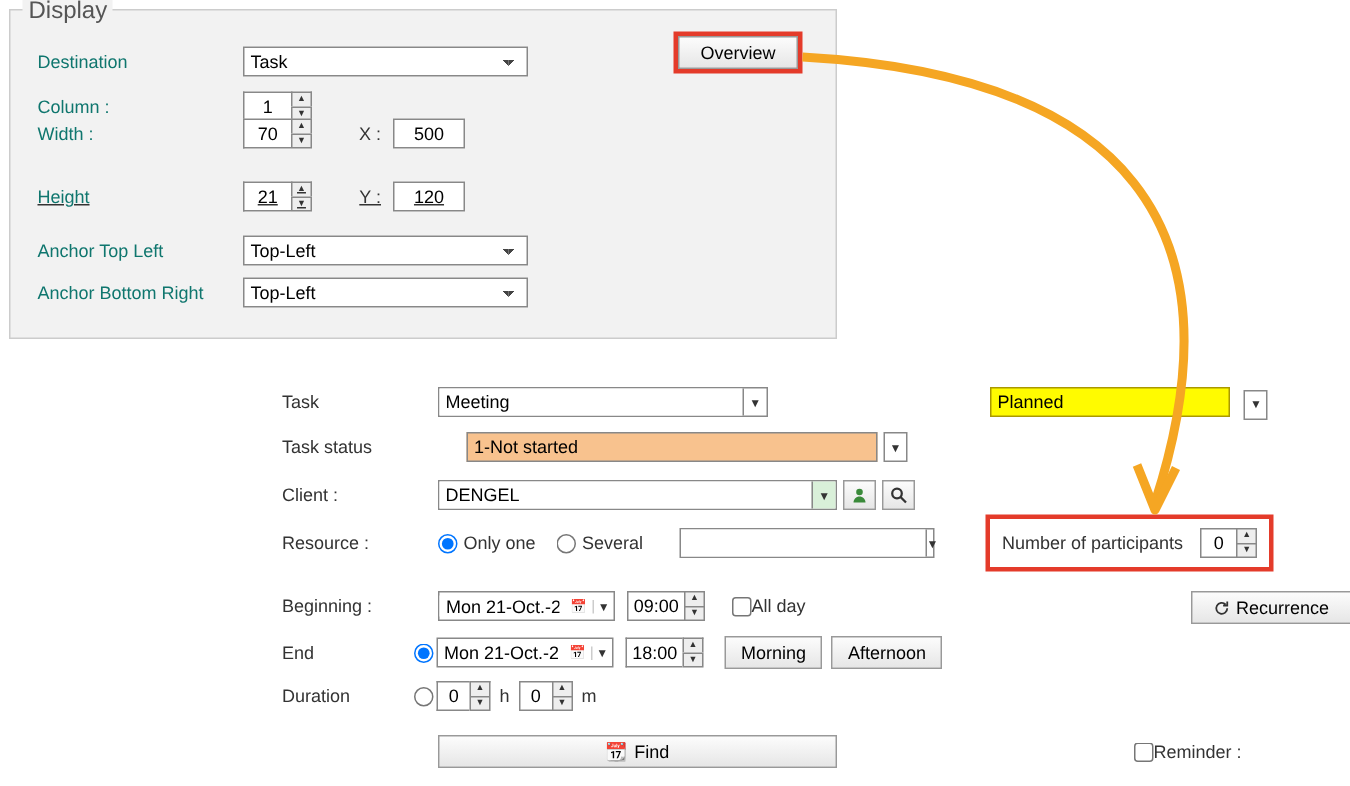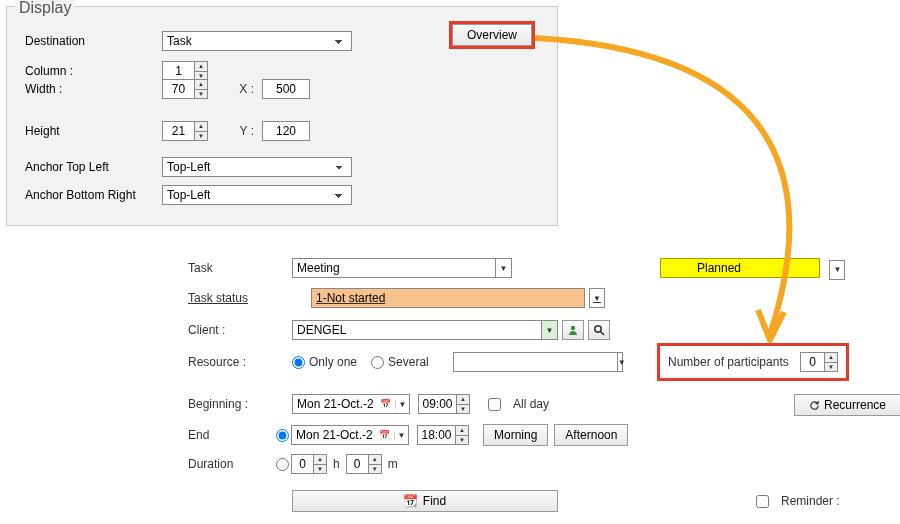--- a/index.html
+++ b/index.html
@@ -24,21 +24,21 @@
   }
   .display-box .legend {
     position: absolute;
     top: -8px; left: 8px;
     background: #f2f2f2;
     padding: 0 4px;
     color: #555;
     font-size: 16px;
   }
   .row { position: absolute; display: flex; align-items: center; }
-  .lbl { width: 155px; padding-left: 18px; color: #000000; }
+  .lbl { width: 155px; padding-left: 18px; color: #0f766e; }
   .sel, .txt, .num, .combo {
     background: #fff;
     border: 1px solid #888;
     height: 20px;
     font-family: inherit;
     font-size: 12px;
     padding: 0 4px;
   }
   .sel { width: 190px; appearance: none; background-image: linear-gradient(45deg, transparent 50%, #444 50%), linear-gradient(135deg, #444 50%, transparent 50%); background-position: calc(100% - 12px) 8px, calc(100% - 8px) 8px; background-size: 4px 4px; background-repeat: no-repeat; padding-right: 18px;}
   .spinner {
@@ -63,24 +63,24 @@
   }
   .combo-wrap { display:inline-flex; border:1px solid #888; height:20px; background:#fff; }
   .combo-wrap input { border:none; flex:1; padding:0 4px; font-family:inherit; font-size:12px; }
   .combo-wrap .drop { width:16px; border-left:1px solid #888; display:flex; align-items:center; justify-content:center; font-size:8px; cursor:pointer;}
   .date-wrap { display:inline-flex; border:1px solid #888; height:20px; background:#fff; align-items:center;}
   .date-wrap input { border:none; width:84px; padding:0 4px; font-family:inherit; font-size:12px;}
   .date-wrap .cal { width:18px; text-align:center; font-size:9px;}
   .date-wrap .drop { width:14px; border-left:1px solid #ccc; text-align:center; font-size:8px; cursor:pointer;}
   .radio { display:inline-flex; align-items:center; gap:4px; margin-right:14px;}
   .radio input { margin:0;}
-  .check { display:inline-flex; align-items:center; gap:12px;justify-content:flex-end;}
+  .check { display:inline-flex; align-items:center; gap:0;justify-content:flex-end;}
   .check input { margin:0;}
   .highlight-red { outline: 3px solid #e43b2a; outline-offset: 0;}
-  .highlight-yellow { background: #fffb00 !important; border-color:#aa9900 !important;padding-left:32px;}
+  .highlight-yellow { background: #fffb00 !important; border-color:#aa9900 !important;}
   .highlight-orange { background: #f8c28e !important; }
   .sq-btn { width:22px; height:20px; border:1px solid #999; background:linear-gradient(#fcfcfc,#e6e6e6); display:inline-flex; align-items:center; justify-content:center; cursor:pointer; margin-left:4px;}
   
   #arrow-layer { position:absolute; left:0; top:0; width:900px; height:524px; pointer-events:none; }
 </style>
 </head>
 <body>
 
 <div class="display-box">
   <span class="legend">Display</span>
@@ -109,21 +109,21 @@
       <input value="70" style="">
       <span class="btns">
           <div>▲</div>
           <div>▼</div>
         </span>
     </span>
     <span style="width:54px; text-align:right; padding-right:8px;">X :</span>
     <input class="txt" value="500" style="">
   </div>
 
-  <div class="row" style="top:114px;">
+  <div class="row" style="top:114px;text-decoration:underline;">
     <span class="lbl">Height</span>
     <span class="spinner">
       <input value="21" style="">
       <span class="btns">
           <div>▲</div>
           <div>▼</div>
         </span>
     </span>
     <span style="width:54px; text-align:right; padding-right:8px;">Y :</span>
     <input class="txt" value="120" style="">
@@ -158,21 +158,21 @@
 
 <div style="position:absolute; left:660px; top:258px;">
   <span class="combo-wrap highlight-yellow" style="width:160px;">
     <input style="background: transparent;" value="Planned">
   </span>
   <span class="combo-wrap" style="width:16px; margin-left:6px;">
     <span class="drop" style="border:none;">▼</span>
   </span>
 </div>
 
-<div class="row" style="left:188px; top:288px;text-decoration:underline;">
+<div class="row" style="left:188px; top:288px;">
   <span style="width:104px;">Task status</span>
   <span class="combo-wrap highlight-orange" style="width:274px;margin-left:19px;">
     <input style="background: transparent;" value="1-Not started">
   </span>
   <span class="combo-wrap" style="width:16px; margin-left:4px;">
     <span class="drop" style="border:none;">▼</span>
   </span>
 </div>
 
 <div class="row" style="left:188px; top:320px;">

